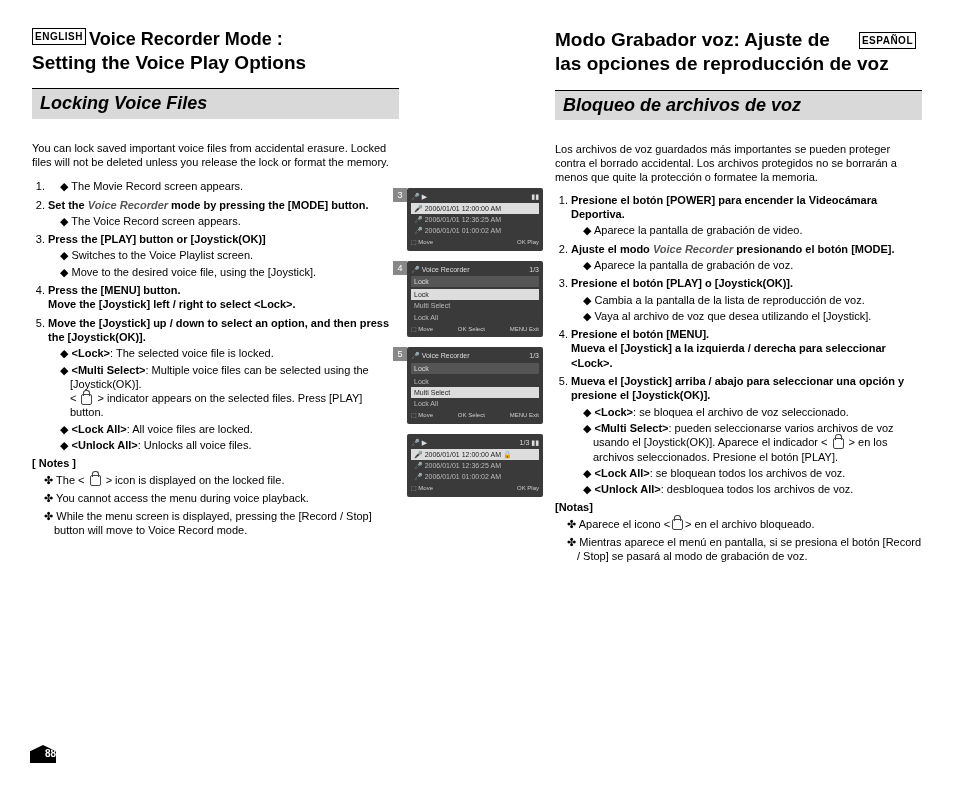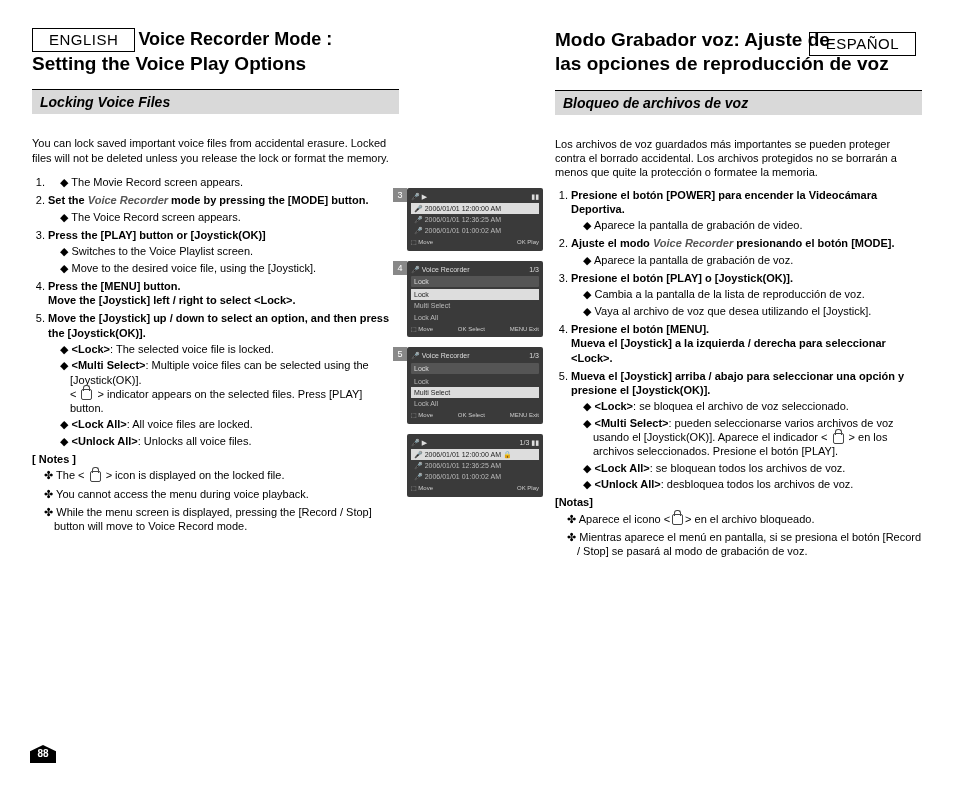--- a/index.html
+++ b/index.html
@@ -2,45 +2,45 @@
 <html><head>
 <meta charset="utf-8">
 <style>
 body{margin:0;font-family:Arial,Helvetica,sans-serif;font-size:11px;color:#000;background:#fff;line-height:1.3}
 .page{width:954px;height:785px;margin:0 auto;position:relative;padding:28px 32px 20px 32px;box-sizing:border-box;display:flex}
 .col{flex:1;display:flex;flex-direction:column}
 .col.left{padding-right:8px}
 .col.center{flex:0 0 140px;padding-top:160px}
 .col.right{padding-left:8px}
 .hdr{position:relative;margin-bottom:8px}
-.lang-badge{display:inline-block;border:1.5px solid #000;padding:1px 16px;font-size:15px;font-weight:normal;letter-spacing:0.5px;vertical-align:top}
+.lang-badge{display:inline-block;border:1.5px solid #000;padding:1px 2px;font-size:10px;font-weight:bold;letter-spacing:0.5px;vertical-align:top}
 .lang-badge.right{position:absolute;right:6px;top:4px}
 .title{font-size:18px;font-weight:bold;margin:0;display:inline;line-height:1.25}
 .title-block{font-size:19px;font-weight:bold;line-height:1.25}
-.subhead{background:#d9d9d9;font-style:italic;font-weight:bold;font-size:14px;padding:3px 8px;margin:6px 0 6px 0;border-top:1px solid #000}
+.subhead{background:#d9d9d9;font-style:italic;font-weight:bold;font-size:18px;padding:3px 8px;margin:6px 0 6px 0;border-top:1px solid #000}
 .intro{margin:16px 0 8px 0}
 ol.steps{margin:0;padding-left:16px}
 ol.steps>li{margin-bottom:4px}
 ol.steps>li>b{font-weight:bold}
 .sub{margin:2px 0 2px 12px;text-indent:-10px;padding-left:10px}
 .sub::before{content:"◆ ";}
 .notes-h{font-weight:bold;margin-top:0}
 .note{margin:2px 0 2px 12px;text-indent:-10px;padding-left:10px}
 .note::before{content:"✤ ";}
 .ital{font-style:italic;color:#555}
 .lock-icon{display:inline-block;width:9px;height:9px;border:1px solid #444;border-radius:2px;position:relative;vertical-align:middle;margin:0 2px}
 .lock-icon::before{content:"";position:absolute;top:-5px;left:1px;width:5px;height:5px;border:1px solid #444;border-bottom:none;border-radius:3px 3px 0 0}
 .screen{background:#3a3a3a;color:#ddd;font-size:8px;border-radius:2px;margin-bottom:10px;position:relative;padding:4px;width:128px}
 .screen .tag{position:absolute;left:-14px;top:0;width:14px;height:14px;background:#888;color:#fff;font-size:9px;text-align:center;line-height:14px}
 .screen .bar{background:#555;padding:1px 3px;margin-bottom:2px;border-radius:1px;font-size:7px}
 .screen .row{padding:1px 3px;font-size:7px;color:#bbb}
 .screen .row.sel{background:#ddd;color:#222}
 .screen .ft{font-size:6px;color:#ccc;margin-top:3px;display:flex;justify-content:space-between}
 .screen .hdr-row{display:flex;justify-content:space-between;font-size:7px;margin-bottom:2px}
-.pagenum{position:absolute;left:30px;bottom:22px;width:26px;height:18px;background:#000;color:#fff;font-size:10px;font-weight:bold;text-align:center;line-height:18px;clip-path:polygon(50% 0,100% 35%,100% 100%,0 100%,0 35%)}
+.pagenum{position:absolute;left:30px;bottom:22px;width:26px;height:18px;background:#000;color:#fff;font-size:10px;font-weight:bold;text-align:right;line-height:18px;clip-path:polygon(50% 0,100% 35%,100% 100%,0 100%,0 35%)}
 </style>
 </head>
 <body>
 
 <div class="page">
 
 <div class="col left">
  <div class="hdr">
   <span class="lang-badge">ENGLISH</span>
   <span class="title"> </span><span class="title">Voice Recorder Mode :</span>

